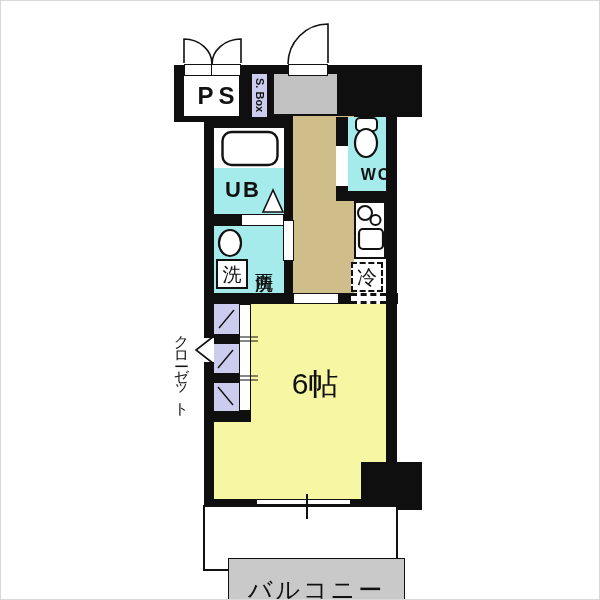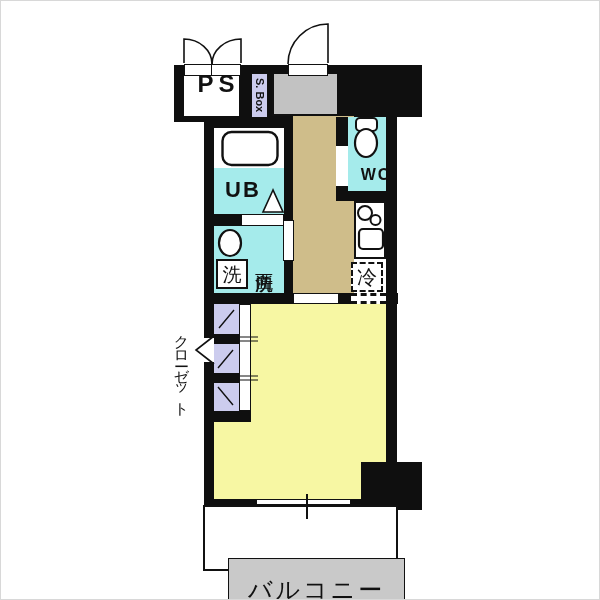--- a/index.html
+++ b/index.html
@@ -89,24 +89,25 @@
     <ellipse cx="365" cy="142" rx="11" ry="14" fill="#fff" stroke="#111" stroke-width="2.2"></ellipse>
     <circle cx="364" cy="212" r="7" fill="#fff" stroke="#111" stroke-width="2"></circle>
     <circle cx="374.5" cy="219" r="5" fill="#fff" stroke="#111" stroke-width="2"></circle>
     <rect x="358" y="228" width="24" height="20" rx="4" fill="#fff" stroke="#111" stroke-width="2.2"></rect>
     <path d="M218 327 L233 309 M217 367 L232 349 M217 386 L232 404" fill="none" stroke="#111" stroke-width="1.4"></path>
     <path d="M238 336 H257 M238 340 H257 M238 375 H257 M238 379 H257" fill="none" stroke="#111" stroke-width="1.2"></path>
     <path d="M213 335 L195 349 L213 363" fill="none" stroke="#111" stroke-width="1.6"></path>
     <path d="M306 493 V518" fill="none" stroke="#111" stroke-width="2"></path>
   </svg>
 
-  <div class="lbl" style="left:183px;top:63px;width:55px;height:40px;font-size:24px;font-weight:bold;letter-spacing:5px;padding-left:14px;">PS</div>
+  <div class="lbl" style="left:183px;top:75px;width:55px;height:40px;font-size:24px;font-weight:bold;letter-spacing:5px;padding-left:14px;">PS</div>
   <div class="lbl vert" style="left:249px;top:72px;width:19px;height:45px;font-size:11px;font-weight:bold;">S. Box</div>
   <div class="lbl" style="left:217px;top:170px;width:50px;height:38px;font-size:22px;font-weight:bold;letter-spacing:2px;">UB</div>
   <div class="lbl" style="left:347px;top:158px;width:56px;height:32px;font-size:16px;font-weight:bold;letter-spacing:2px;">WC</div>
   <div class="lbl vert" style="left:253px;top:227px;width:20px;height:64px;font-size:18px;">洗面所</div>
   <div class="lbl" style="left:215px;top:258px;width:32px;height:30px;font-size:19px;">洗</div>
   <div class="lbl" style="left:350px;top:261px;width:32px;height:30px;font-size:20px;">冷</div>
   <div class="abs" style="left:239px;top:366px;width:150px;height:70px;text-align:center;font-size:30px;line-height:34px;">
+    <div>6帖</div>
   </div>
   <div class="lbl vert" style="left:169px;top:310px;width:24px;height:112px;font-size:15px;">クローゼット</div>
 
 </div>
 
 </body></html>

